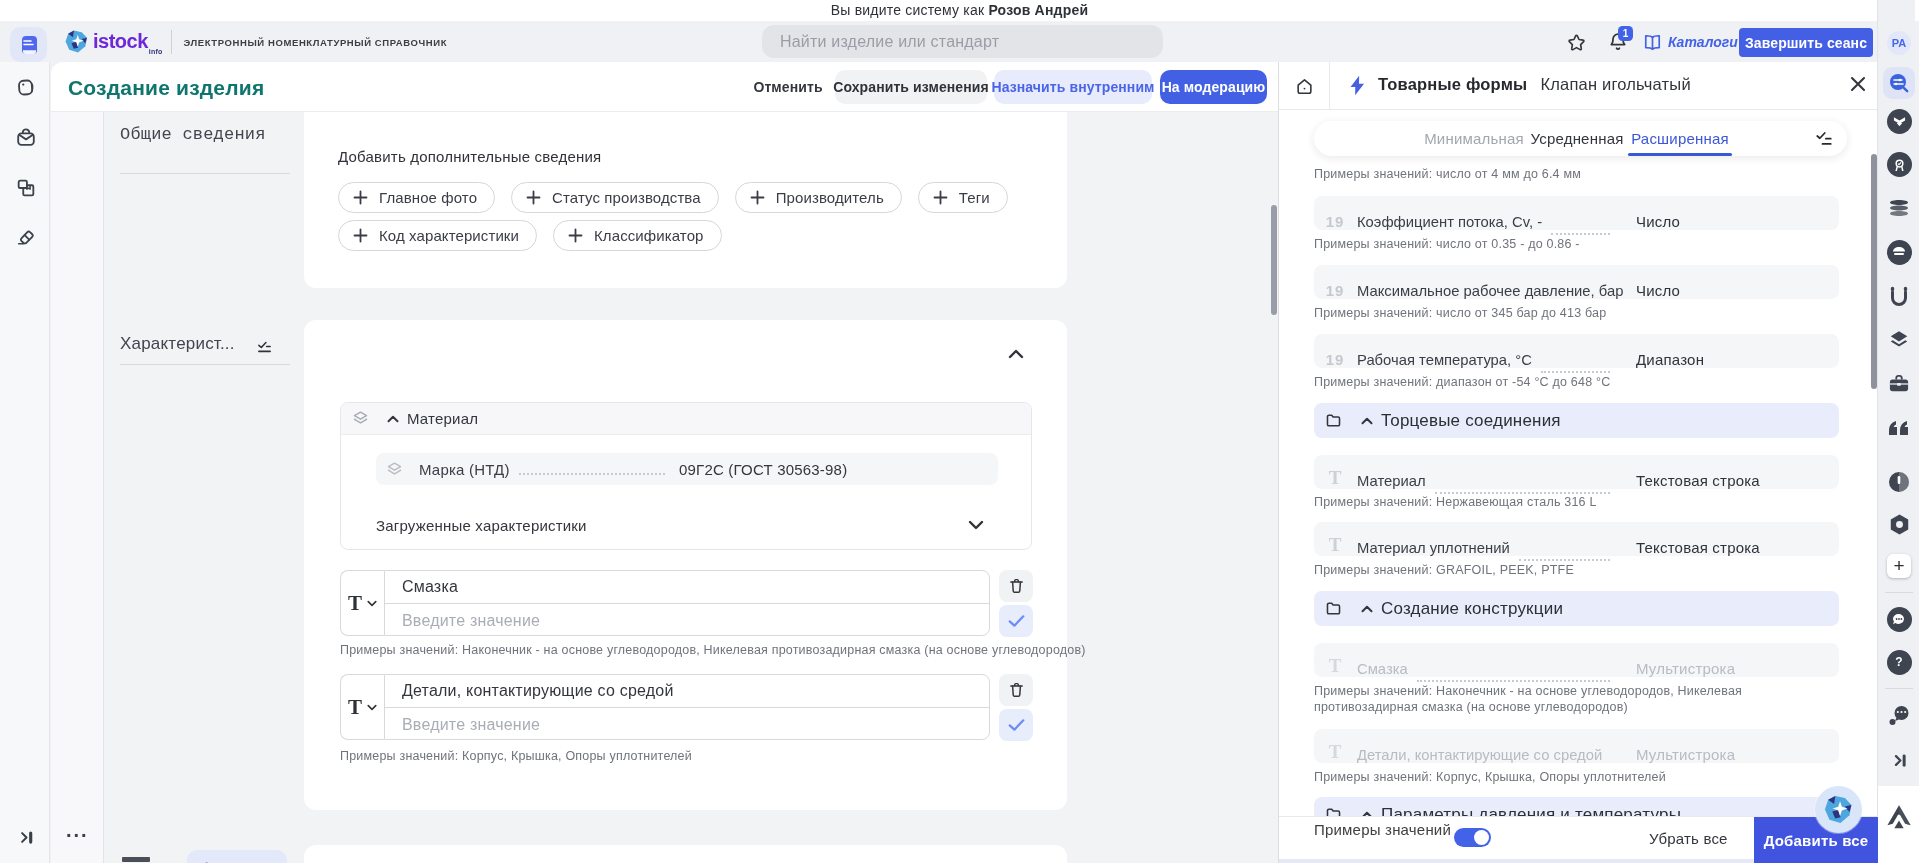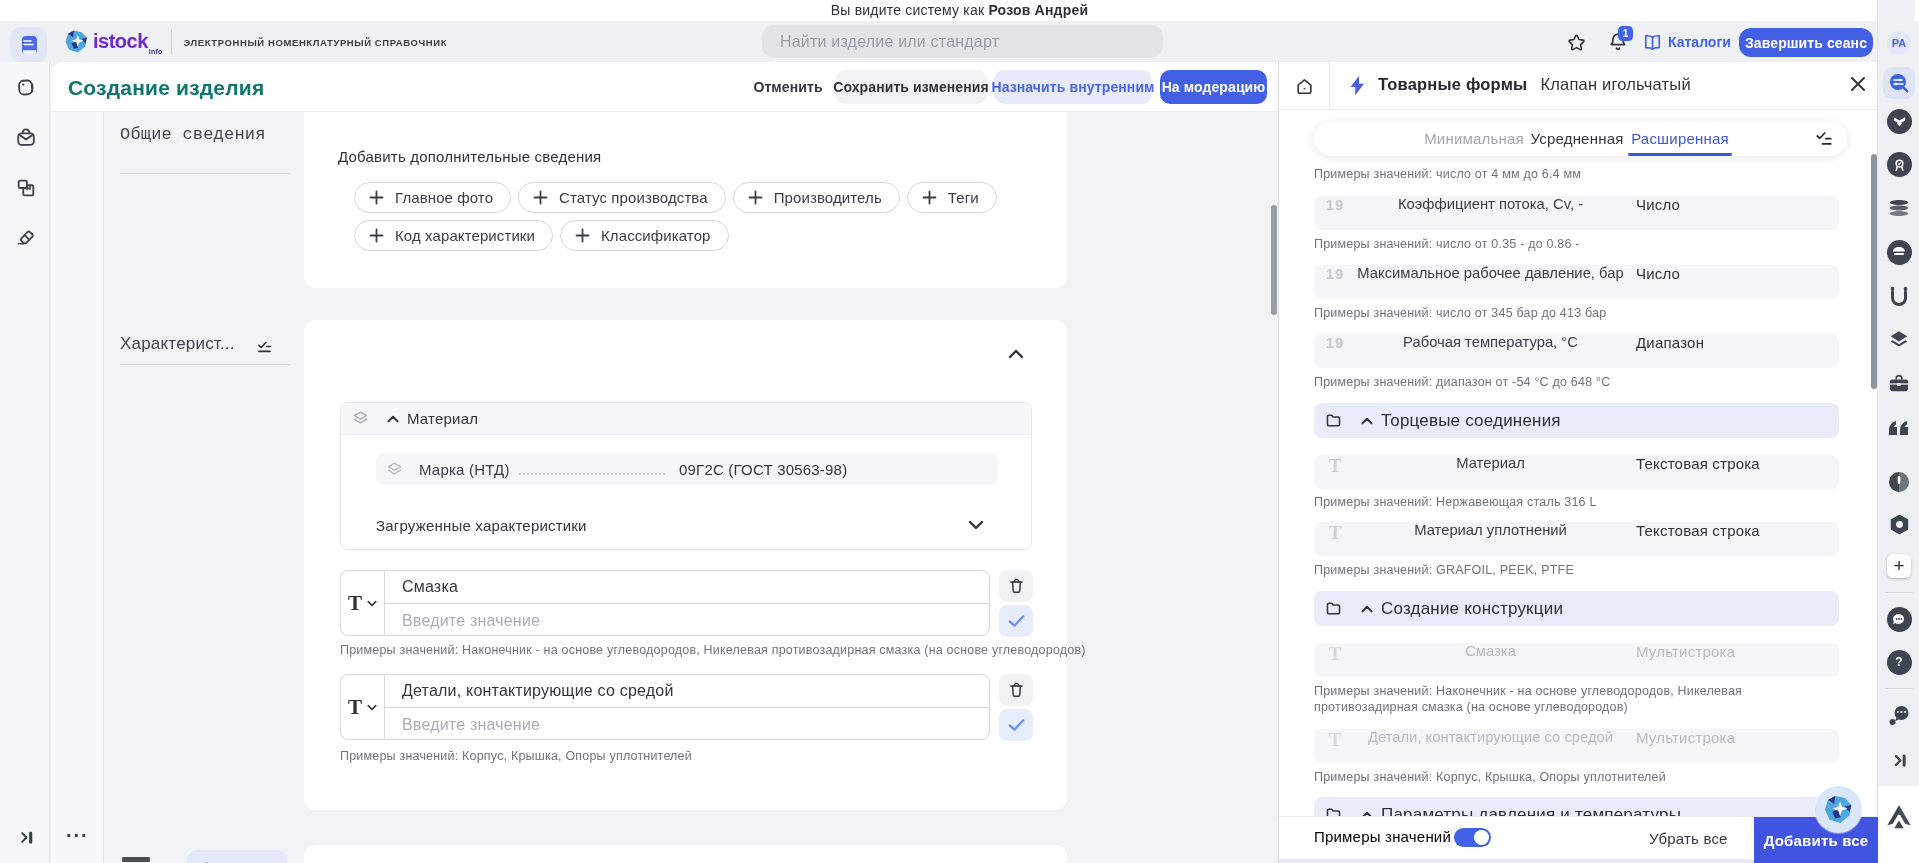--- a/index.html
+++ b/index.html
@@ -18,22 +18,22 @@
   .brand-row { left:64px; top:0; height:41px; display:flex; align-items:center; }
   .brand-name { font-size:20px; font-weight:700; color:#6d28d9; letter-spacing:-0.5px; margin-left:4px; }
   .brand-suffix { font-size:7px; font-weight:700; color:#2d3178; align-self:flex-end; margin:0 0 7px 1px; letter-spacing:.2px; }
   .brand-divider { width:1px; height:24px; background:#cfd1d6; margin:0 11px 0 9px; }
   .brand-sub { font-size:9.5px; font-weight:700; letter-spacing:.6px; color:#3a3e46; padding-top:1px; }
   .search { left:762px; top:4px; width:401px; height:33px; background:#e2e4e8; border-radius:12px; font-size:16px; color:#999ea6; line-height:33px; padding-left:18px; letter-spacing:.2px; }
   .icon-btn { display:flex; align-items:center; justify-content:center; }
   .star-btn { left:1563px; top:8px; width:26px; height:26px; }
   .bell-btn { left:1605px; top:8px; width:26px; height:26px; }
   .bell-badge { left:1618px; top:5px; min-width:15px; height:15px; background:#4262e8; color:#fff; border-radius:4.5px; font-size:10px; font-weight:700; text-align:center; line-height:15px; padding:0 3px; }
-  .catalogs { left:1643px; top:8px; height:26px; display:flex; align-items:center; gap:6px; color:#4262e8; font-size:14px; font-weight:600; white-space:nowrap; }
-  .end-session { left:1739px; top:7px; width:134px; height:29px; background:#4360e4; border-radius:12px; color:#fff; font-size:14px; font-weight:700; display:flex; align-items:center; justify-content:center; letter-spacing:.1px; white-space:nowrap; }
+  .catalogs { left:1643px; top:8px; height:26px; display:flex; align-items:center; gap:6px; color:#4262e8; font-size:14px; font-weight:600; white-space:nowrap;font-style:italic; }
+  .end-session { left:1739px; top:7px; width:134px; height:29px; background:#4360e4; border-radius:4px; color:#fff; font-size:14px; font-weight:700; display:flex; align-items:center; justify-content:center; letter-spacing:.1px; white-space:nowrap; }
 
   
   .sidebar { left:0; top:62px; width:50px; height:801px; background:#f7f8fa; border-right:1px solid #e4e5e9; }
   .sb-ic { position:absolute; left:14px; width:24px; height:24px; display:flex; align-items:center; justify-content:center; color:#3d434d; }
 
   
   .page { left:50px; top:62px; width:1228px; height:801px; }
   .page-header { position:absolute; left:1px; top:0; width:1227px; height:50px; background:#fff; border-radius:12px 0 0 0; border-bottom:1px solid #ebecef; z-index:5; }
   .page-title { position:absolute; left:17px; top:14px; font-size:21px; font-weight:700; color:#0f766e; letter-spacing:.2px; }
   .ph-btn { position:absolute; top:8px; height:34px; border-radius:10px; display:flex; align-items:center; justify-content:center; font-size:14px; font-weight:600; letter-spacing:.1px; white-space:nowrap; }
@@ -44,21 +44,21 @@
 
   .page-rail { position:absolute; left:1px; top:50px; width:53px; height:751px; background:#f8f8fa; border-right:1px solid #e3e4e8; }
   .rail-dots { position:absolute; left:15px; top:707px; color:#3a4048; font-size:20px; font-weight:700; letter-spacing:2px; }
 
   .content { position:absolute; left:54px; top:50px; width:1174px; height:751px; background:#f2f3f5; overflow:hidden; }
   .sec-label { position:absolute; font-size:17px; color:#41454e; letter-spacing:.2px; }
   .sec-divider { position:absolute; width:170px; height:1px; background:#d9dade; }
 
   .card { position:absolute; left:200px; width:763px; background:#fff; border-radius:12px; }
   .card-title { position:absolute; left:34px; top:52px; font-size:15px; font-weight:500; color:#2f3238; letter-spacing:.2px; }
-  .chip-row { position:absolute; left:50px; display:flex; gap:7px; }
+  .chip-row { position:absolute; left:34px; display:flex; gap:16px; }
   .chip { height:31px; border:1px solid #d6d7db; border-radius:16px; background:#fff; display:flex; align-items:center; gap:11px; padding:0 17px 0 14px; font-size:15px; color:#3a3d45; letter-spacing:.1px; }
   .chip svg { flex:0 0 auto; }
 
   .collapse-chevron { position:absolute; display:flex; align-items:center; justify-content:center; color:#2f3237; }
 
   .group-box { position:absolute; left:36px; top:82px; width:692px; height:148px; border:1px solid #e6e7ea; border-radius:8px; background:#fff; }
   .group-head { position:absolute; left:0; top:0; width:100%; height:32px; background:#f7f7f9; border-bottom:1px solid #ebecef; border-radius:8px 8px 0 0; display:flex; align-items:center; }
   .group-head .g-ic { margin-left:11px; color:#a8acb4; display:flex; }
   .group-head .g-chev { margin-left:18px; color:#33363c; display:flex; }
   .group-head .g-title { margin-left:8px; font-size:15px; color:#33363c; letter-spacing:.2px; }
@@ -102,37 +102,37 @@
   .close-btn { position:absolute; left:569px; top:12px; width:20px; height:20px; color:#33363c; display:flex; align-items:center; justify-content:center; }
 
   .tabbar { position:absolute; left:35px; top:59px; width:533px; height:35px; background:#fff; border-radius:18px; box-shadow:0 2px 8px rgba(40,44,63,.10); z-index:4; }
   .tab { position:absolute; top:0; height:35px; display:flex; align-items:center; font-size:15px; letter-spacing:.2px; transform:translateX(-50%); white-space:nowrap; }
   .tab-min { left:160px; color:#a2a6ae; }
   .tab-avg { left:263px; color:#33363c; }
   .tab-ext { left:366px; color:#3d56d6; font-weight:500; }
   .tab-underline { position:absolute; left:314px; bottom:0px; width:104px; height:3px; border-radius:2px; background:#3d56d6; }
   .tab-settings { position:absolute; left:500px; top:8px; width:20px; height:20px; color:#26282e; display:flex; align-items:center; justify-content:center; }
 
-  .prow { position:absolute; left:35px; width:525px; height:34px; background:#f5f6f8; border-radius:8px; display:flex; align-items:center; padding:0 215px 0 43px;flex-direction:column; }
+  .prow { position:absolute; left:35px; width:525px; height:34px; background:#f5f6f8; border-radius:8px; display:flex; align-items:flex-end; padding:0 215px 0 43px; }
   .prow .p-ic { position:absolute; left:9px; width:24px; text-align:center; color:#c5c8ce; font-size:15px; font-weight:600; letter-spacing:1px; }
   .prow .p-ic.t { font-family:"Liberation Serif", serif; font-size:19px; font-weight:700; color:#cdd0d6; letter-spacing:0; }
   .prow .p-label { font-size:14.8px; color:#3a3e46; letter-spacing:0; white-space:nowrap; }
   .prow .p-dots { flex:1 1 0; min-width:0; height:0; border-bottom:2px dotted #c7cad0; margin:0 14px 0 9px; transform:translateY(5px); }
   .prow .p-value { position:absolute; left:322px; font-size:15px; color:#2f3339; letter-spacing:.2px; white-space:nowrap; }
   .prow.disabled .p-label, .prow.disabled .p-value { color:#b7bbc3; }
   .prow.disabled .p-ic.t { color:#d5d8dd; }
   .psec { position:absolute; left:35px; width:525px; height:35px; background:#e9ecfa; border-radius:8px; display:flex; align-items:center; }
   .psec .s-folder { position:absolute; left:11px; color:#33363c; display:flex; }
   .psec .s-chev { position:absolute; left:47px; color:#33363c; display:flex; }
   .psec .s-title { position:absolute; left:67px; font-size:17px; color:#2c2f36; letter-spacing:.2px; white-space:nowrap; }
   .phint { position:absolute; left:35px; width:528px; font-size:12.5px; color:#6f737b; letter-spacing:.2px; line-height:16px; }
 
   .panel-footer { position:absolute; left:0; top:754px; width:599px; height:47px; background:#fff; border-top:1px solid #e8e9ed; z-index:5; }
   .panel-footer .strip { position:absolute; left:0; top:42px; width:475px; height:5px; background:#e6e9f5; }
-  .pf-label { position:absolute; left:35px; top:11px; font-size:15px; color:#000000; letter-spacing:.2px; }
+  .pf-label { position:absolute; left:35px; top:4px; font-size:15px; color:#404040; letter-spacing:.2px; }
   .toggle { position:absolute; left:175px; top:11px; width:37px; height:19px; border-radius:10px; background:#4262e8; }
   .toggle .knob { position:absolute; right:2px; top:2px; width:15px; height:15px; border-radius:50%; background:#fff; }
   .pf-remove { position:absolute; left:370px; top:13px; font-size:15px; color:#33363c; letter-spacing:.2px; }
   .pf-add { position:absolute; left:475px; top:0; width:124px; height:47px; background:#4154e0; color:#fff; font-size:15px; font-weight:700; display:flex; align-items:center; justify-content:center; letter-spacing:.2px; }
 
   .panel-scrollbar { left:1871px; top:154px; width:6px; height:235px; background:#8d929c; border-radius:3px; z-index:7; }
 
   .assist-fab { left:1815px; top:786px; width:47px; height:47px; border-radius:50%; background:#d9e5f9; display:flex; align-items:center; justify-content:center; z-index:8; box-shadow:0 0 0 1px rgba(255,255,255,.35); }
 
   

